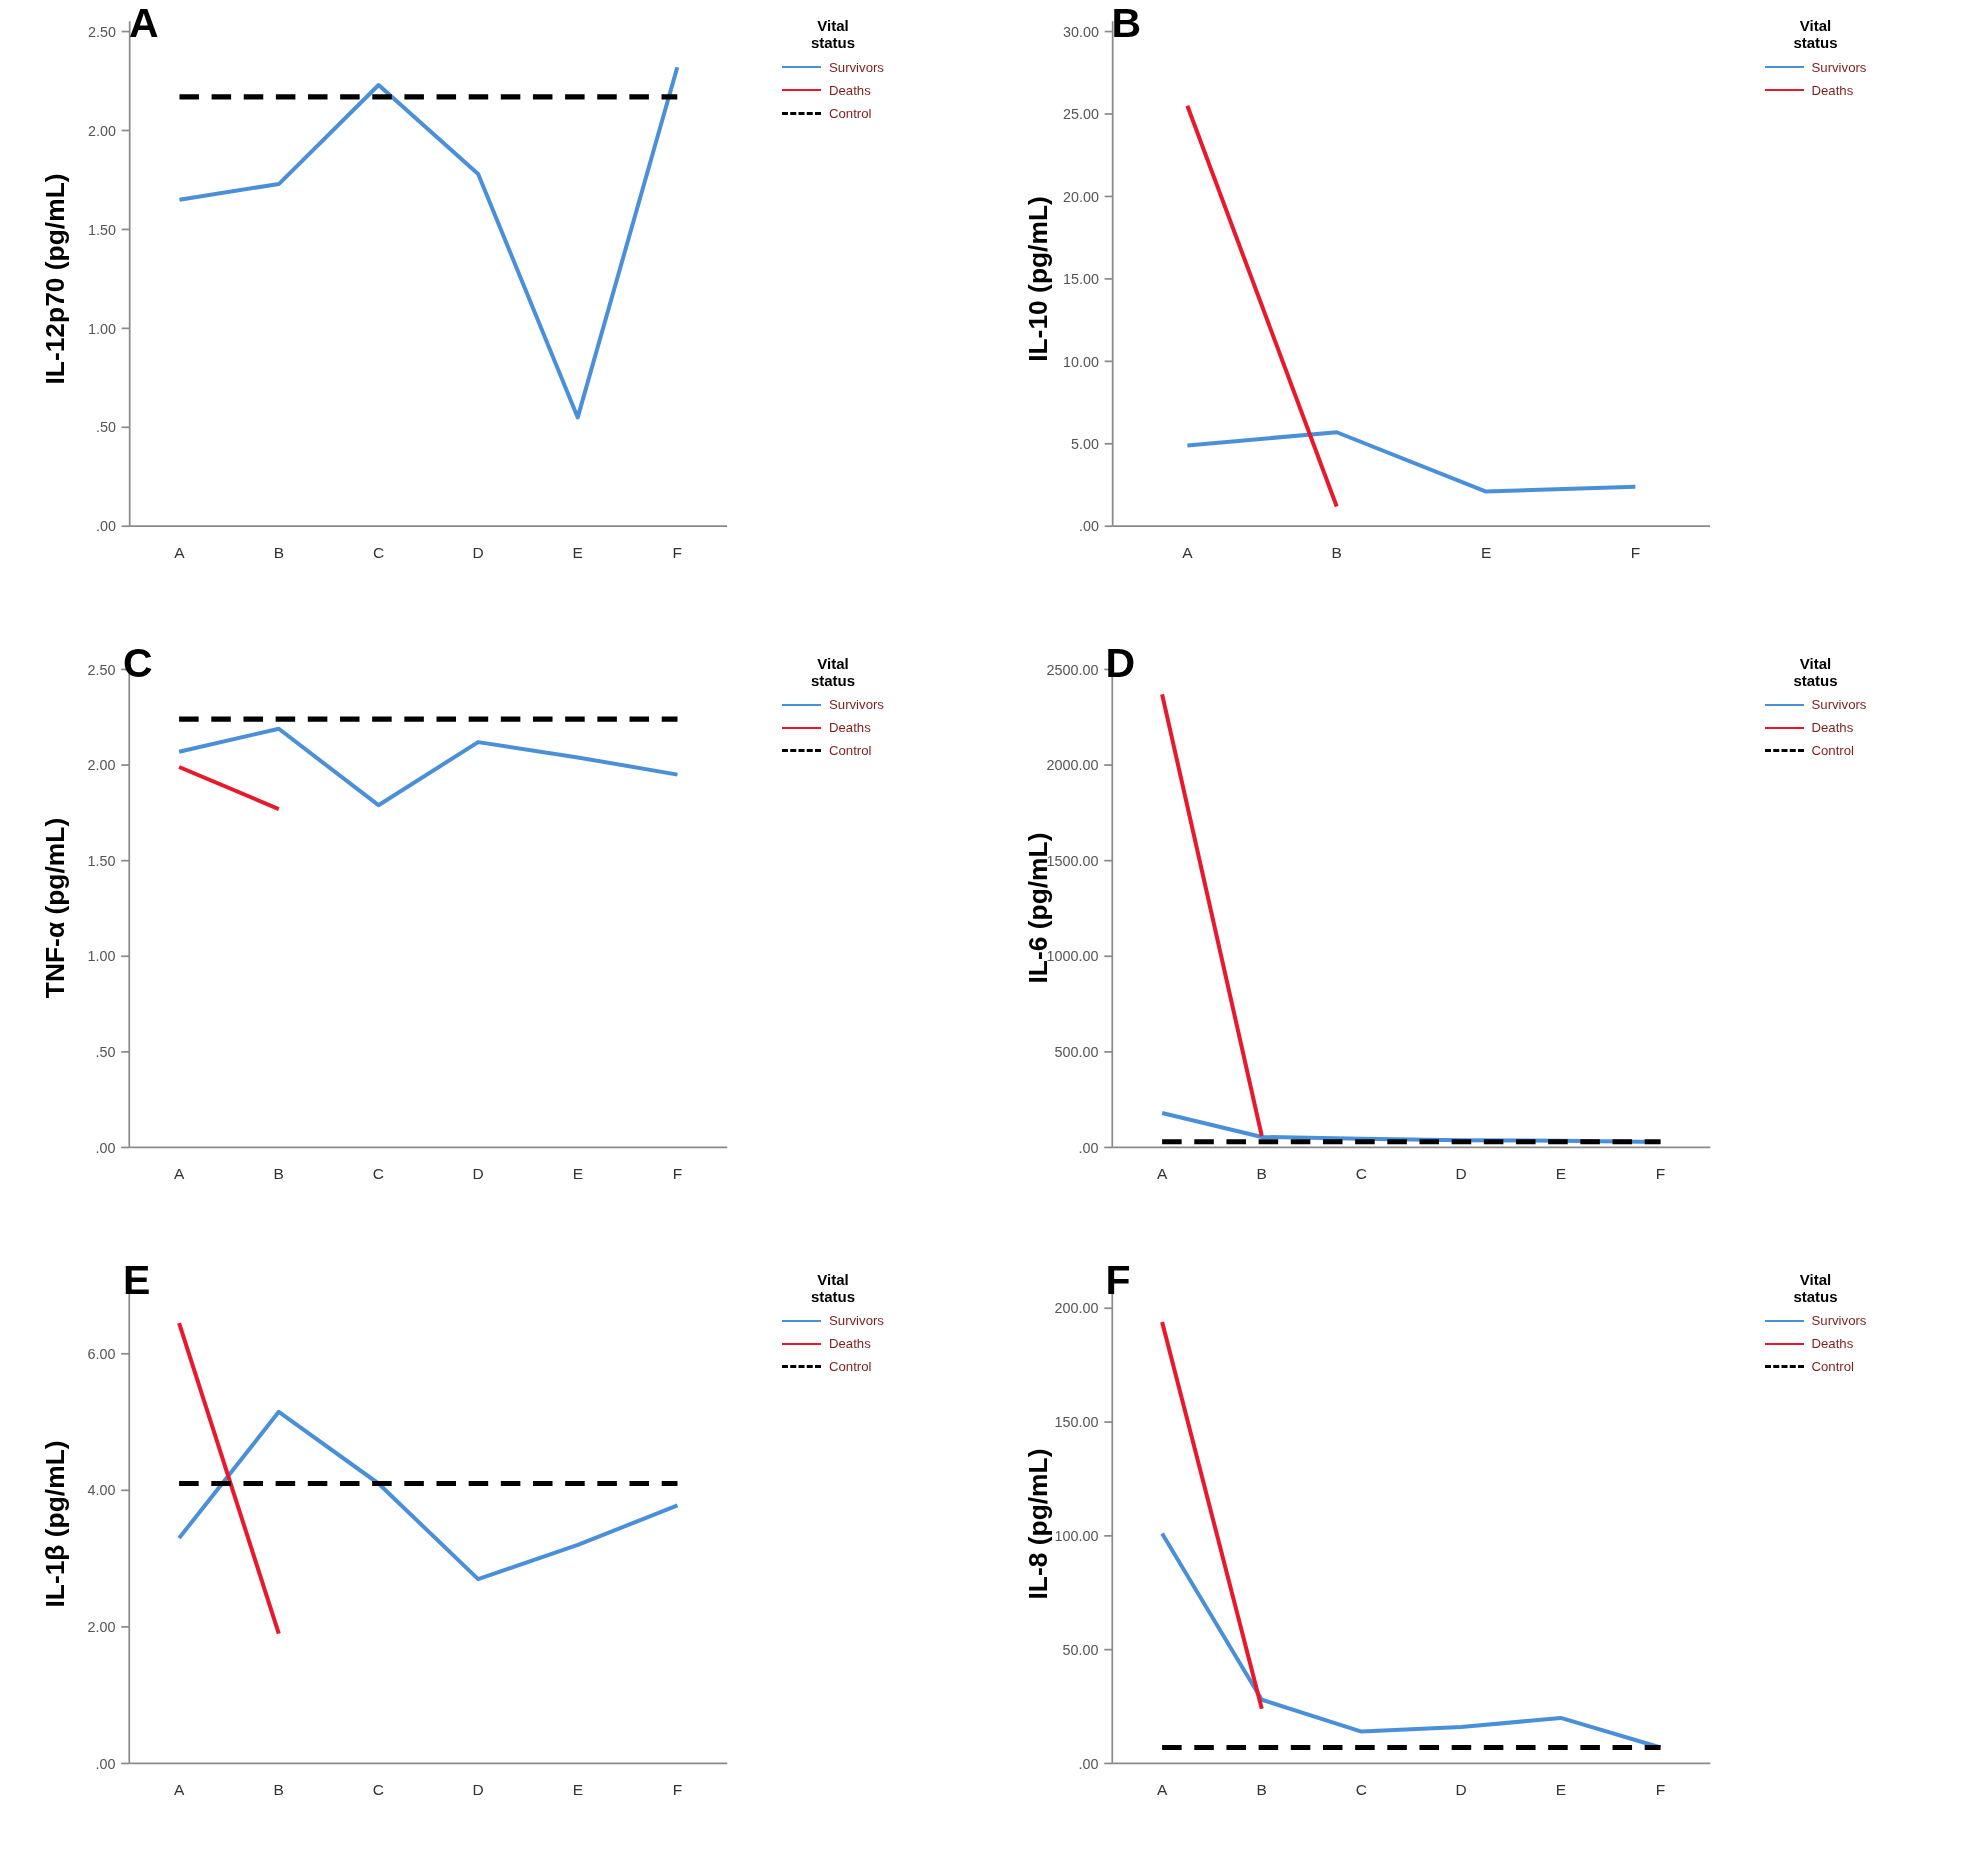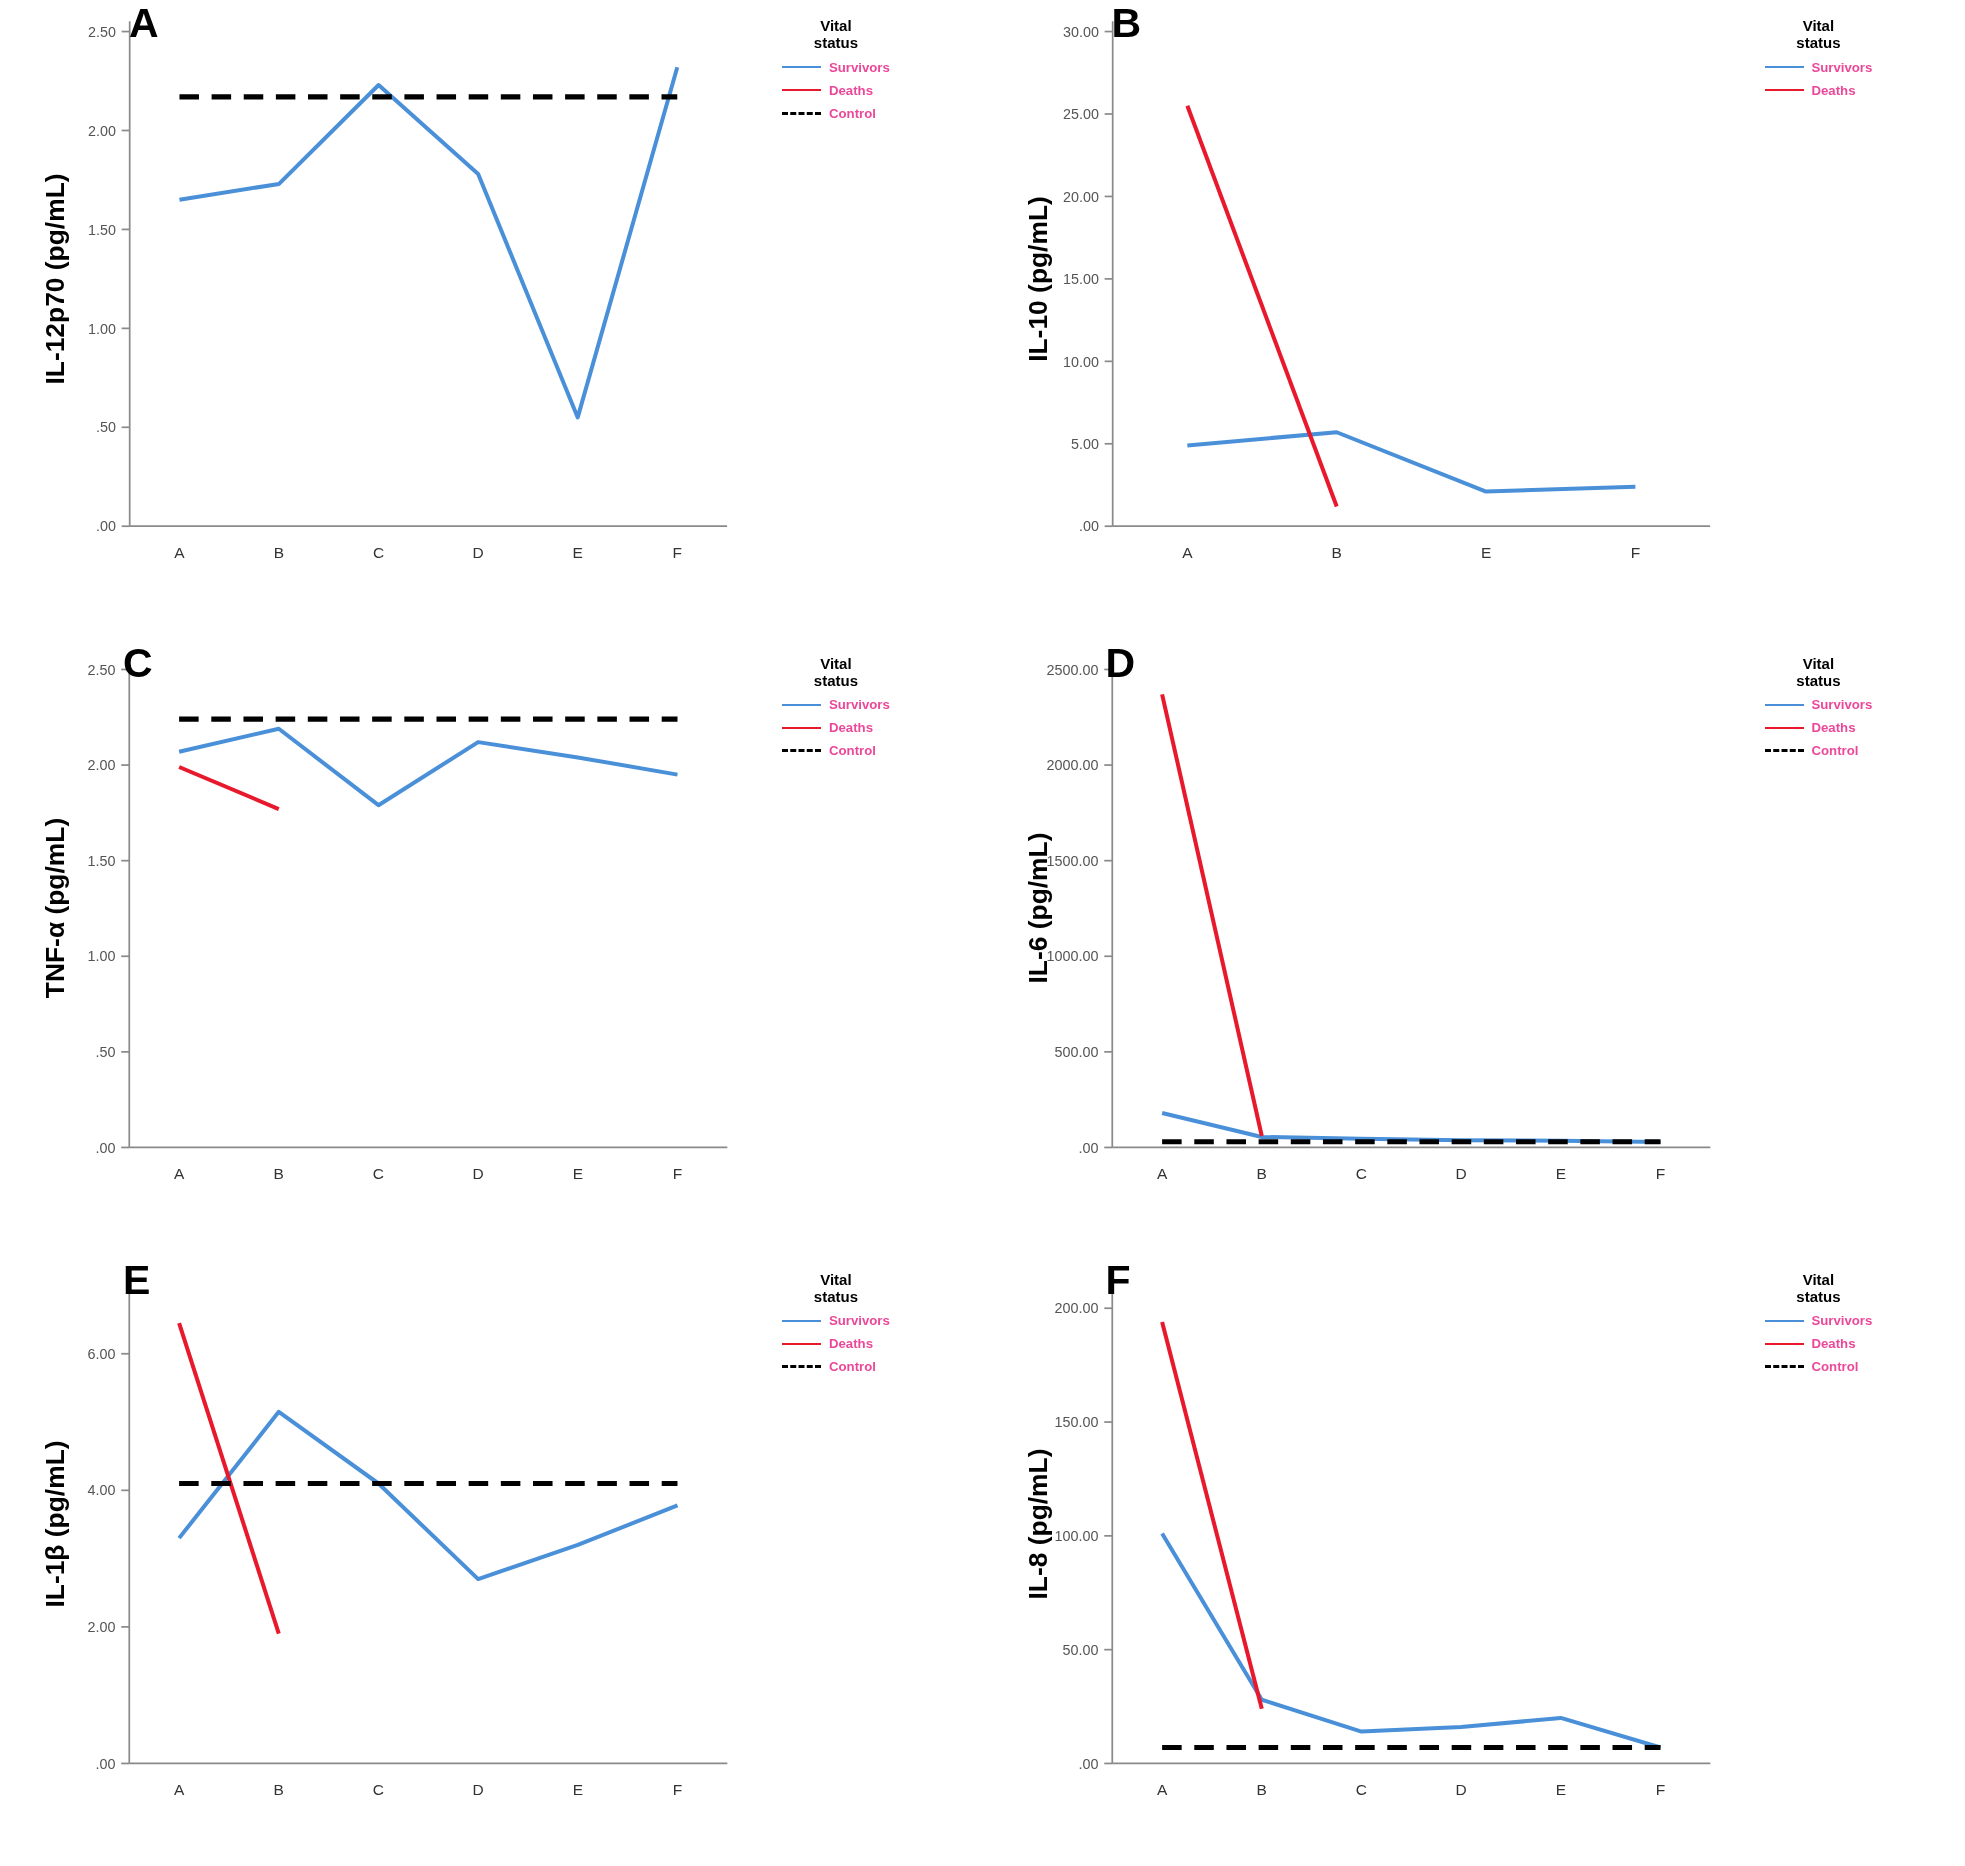--- a/index.html
+++ b/index.html
@@ -6,21 +6,21 @@
   body{width:1965px;height:1867px;font-family:"Liberation Sans",sans-serif;color:#000;}
   .grid{display:grid;grid-template-columns:1fr 1fr;grid-template-rows:1.03fr 1fr 1fr;width:1965px;height:1867px;}
   .panel{position:relative;overflow:hidden;}
   .panel-letter{position:absolute;font-size:41px;font-weight:bold;color:#000;font-family:"Liberation Sans",sans-serif;}
   .ylabel{position:absolute;font-size:26.4px;font-weight:bold;transform-origin:center center;white-space:nowrap;}
   .legend{position:absolute;font-family:"Liberation Sans",sans-serif;}
   .legend-title{font-size:15px;font-weight:bold;line-height:1.15;text-align:center;}
   .legend-row{display:flex;align-items:center;margin-top:8px;}
   .legend-swatch{width:39px;height:0;border-top-width:2.9px;border-top-style:solid;margin-right:8px;}
   .legend-swatch.dashed{border-top-style:dashed;border-top-width:3.4px;}
-  .legend-label{font-size:13.2px;color:#ec4899;font-weight:bold;}
+  .legend-label{font-size:13.2px;color:#7f1d1d;}
   svg{position:absolute;left:0;top:0;}
   .tick-text{font-size:25px;fill:#555;font-family:"Liberation Sans",sans-serif;}
   .xtick-text{font-size:27px;fill:#333;font-family:"Liberation Sans",sans-serif;}
   .axis-line{stroke:#8a8a8a;stroke-width:3;}
   .series-line{fill:none;stroke-width:7;stroke-linejoin:round;stroke-linecap:butt;}
   .control-line{fill:none;stroke:#000;stroke-width:9;stroke-dasharray:34 22;}
 </style>
 </head>
 <body>
 

